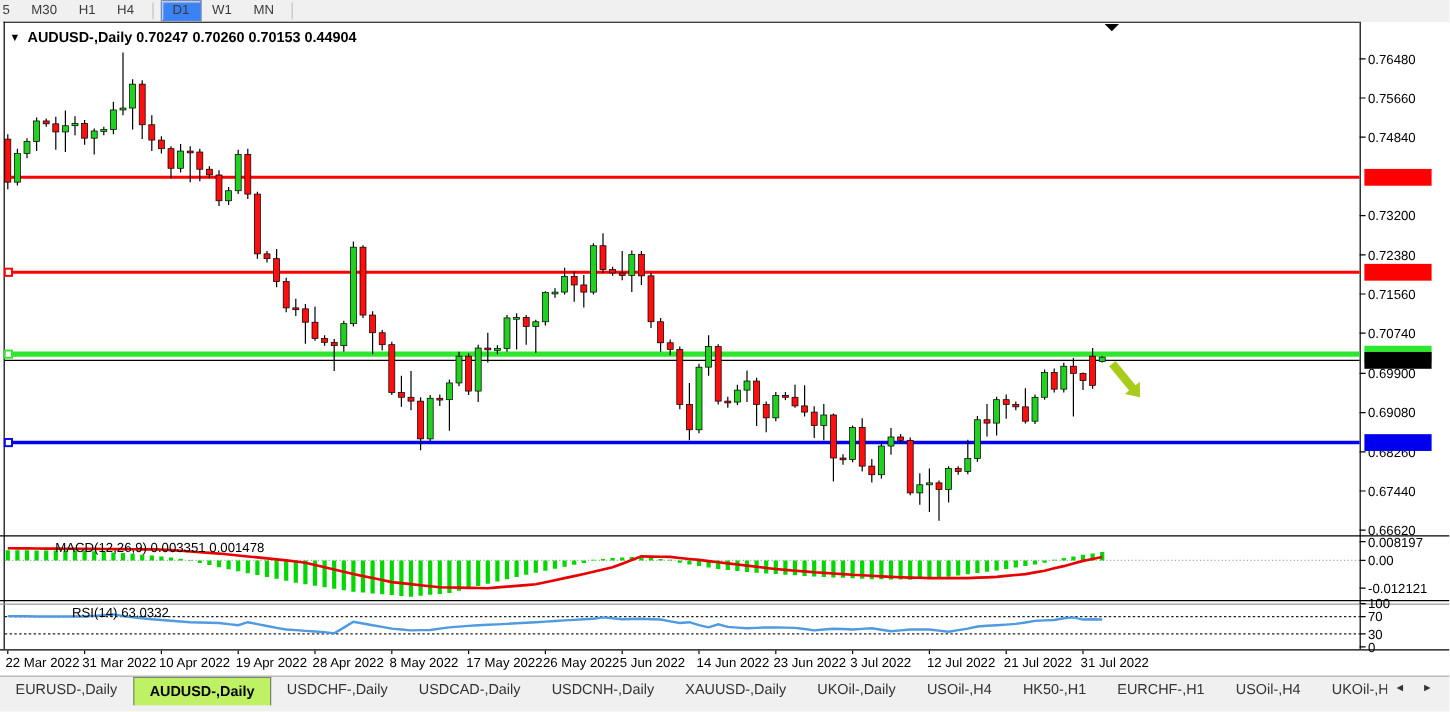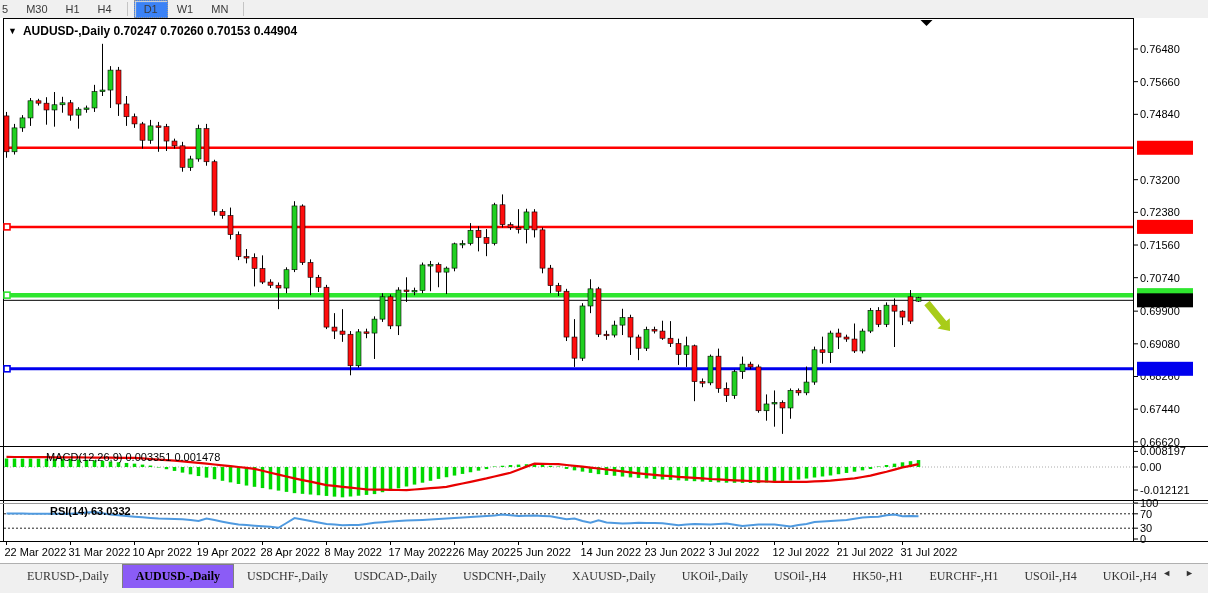--- a/index.html
+++ b/index.html
@@ -15,23 +15,23 @@
   
   #chartwrap{position:absolute;left:0;top:18px;width:1208px;height:545px;background:#fff;}
   #chartsvg{position:absolute;left:0;top:0;}
   #charttitle{position:absolute;left:8px;top:6px;color:#000;font-weight:bold;font-size:12px;
     display:flex;align-items:center;gap:6px;z-index:5;}
   #charttitle .tri{font-size:9px;font-weight:normal;}
   .paneLabel{position:absolute;color:#000;font-size:11px;z-index:5;padding-left:40px;}
   
   #tabbar{position:absolute;left:0;top:563px;width:1208px;height:30px;background:#f0f0f0;
     border-top:1px solid #b0b0b0;display:flex;align-items:flex-start;}
-  #tabstrip{display:flex;align-items:center;height:24px;flex:1;overflow:hidden;padding-left:14px;font-family:Liberation Serif, serif;}
+  #tabstrip{display:flex;align-items:flex-start;height:24px;flex:1;overflow:hidden;}
   .tab{height:21px;line-height:21px;padding:0 13px;color:#333;font-size:12px;white-space:nowrap;cursor:default;}
-  .tab.active{background:#8b5cf6;border:1px solid #7f7f7f;border-bottom:none;height:23px;
+  .tab.active{background:#bef264;border:1px solid #7f7f7f;border-bottom:none;height:23px;
     line-height:23px;font-weight:bold;color:#000;}
   .tabsep{width:1px;height:14px;background:#aaa;align-self:center;}
   #tabarrows{display:flex;gap:14px;padding:4px 14px 0 6px;color:#333;font-size:9px;}
   .tabarrow{cursor:default;}
 </style>
 </head>
 <body>
 
 <div id="tftoolbar">
     <div class="tfbtn first">5</div>
@@ -44,21 +44,21 @@
     <div class="tfbtn">MN</div>
     <div class="tfsep"></div>
   </div>
 
 <div id="chartwrap">
   <div id="charttitle">
     <span class="tri">▼</span>
     <span>AUDUSD-,Daily  0.70247 0.70260 0.70153 0.44904</span>
   </div>
   <div class="paneLabel" style="left:6px;top:433px;">MACD(12,26,9) 0.003351 0.001478</div>
-  <div class="paneLabel" style="left:10px;top:487px;font-weight:bold;">RSI(14) 63.0332</div>
+  <div class="paneLabel" style="left:20px;top:487px;">RSI(14) 63.0332</div>
   <svg id="chartsvg" width="1208" height="545" viewBox="0 18 1208 545">
       <rect x="0" y="18" width="1208" height="545" fill="#ffffff"></rect>
       <line x1="3" y1="18.5" x2="1133" y2="18.5" stroke="#000" stroke-width="1"></line>
       <line x1="3.5" y1="18" x2="3.5" y2="541" stroke="#000" stroke-width="1"></line>
       <line x1="1133.5" y1="18" x2="1133.5" y2="541" stroke="#000" stroke-width="1"></line>
       <line x1="0" y1="446.5" x2="1208" y2="446.5" stroke="#000" stroke-width="1"></line>
       <line x1="0" y1="500.5" x2="1208" y2="500.5" stroke="#000" stroke-width="1"></line>
       <line x1="0" y1="541.5" x2="1208" y2="541.5" stroke="#000" stroke-width="1"></line>
       <line x1="0" y1="503.5" x2="1208" y2="503.5" stroke="#9a9a9a" stroke-width="1"></line>
       <line x1="4" y1="147.7649402390442" x2="1133" y2="147.7649402390442" stroke="#ff0000" stroke-width="2.5"></line>

